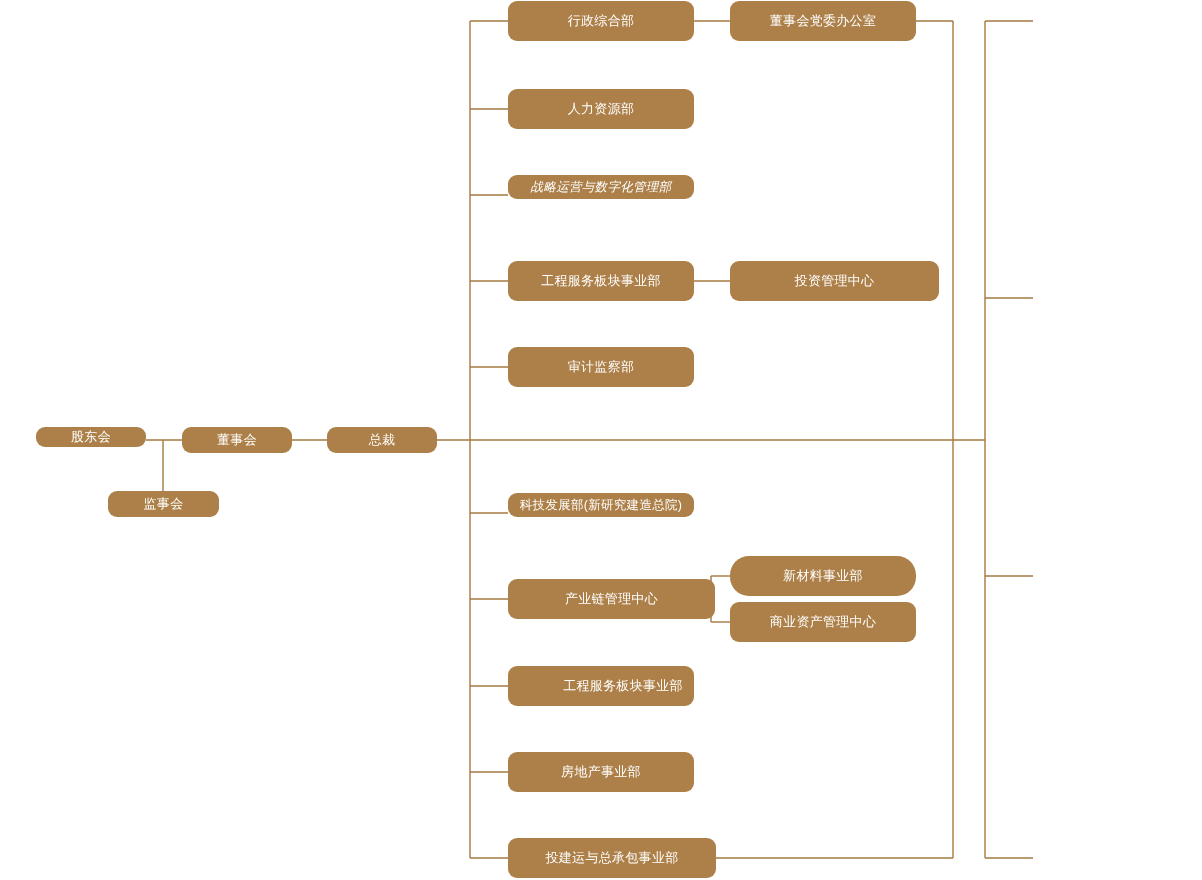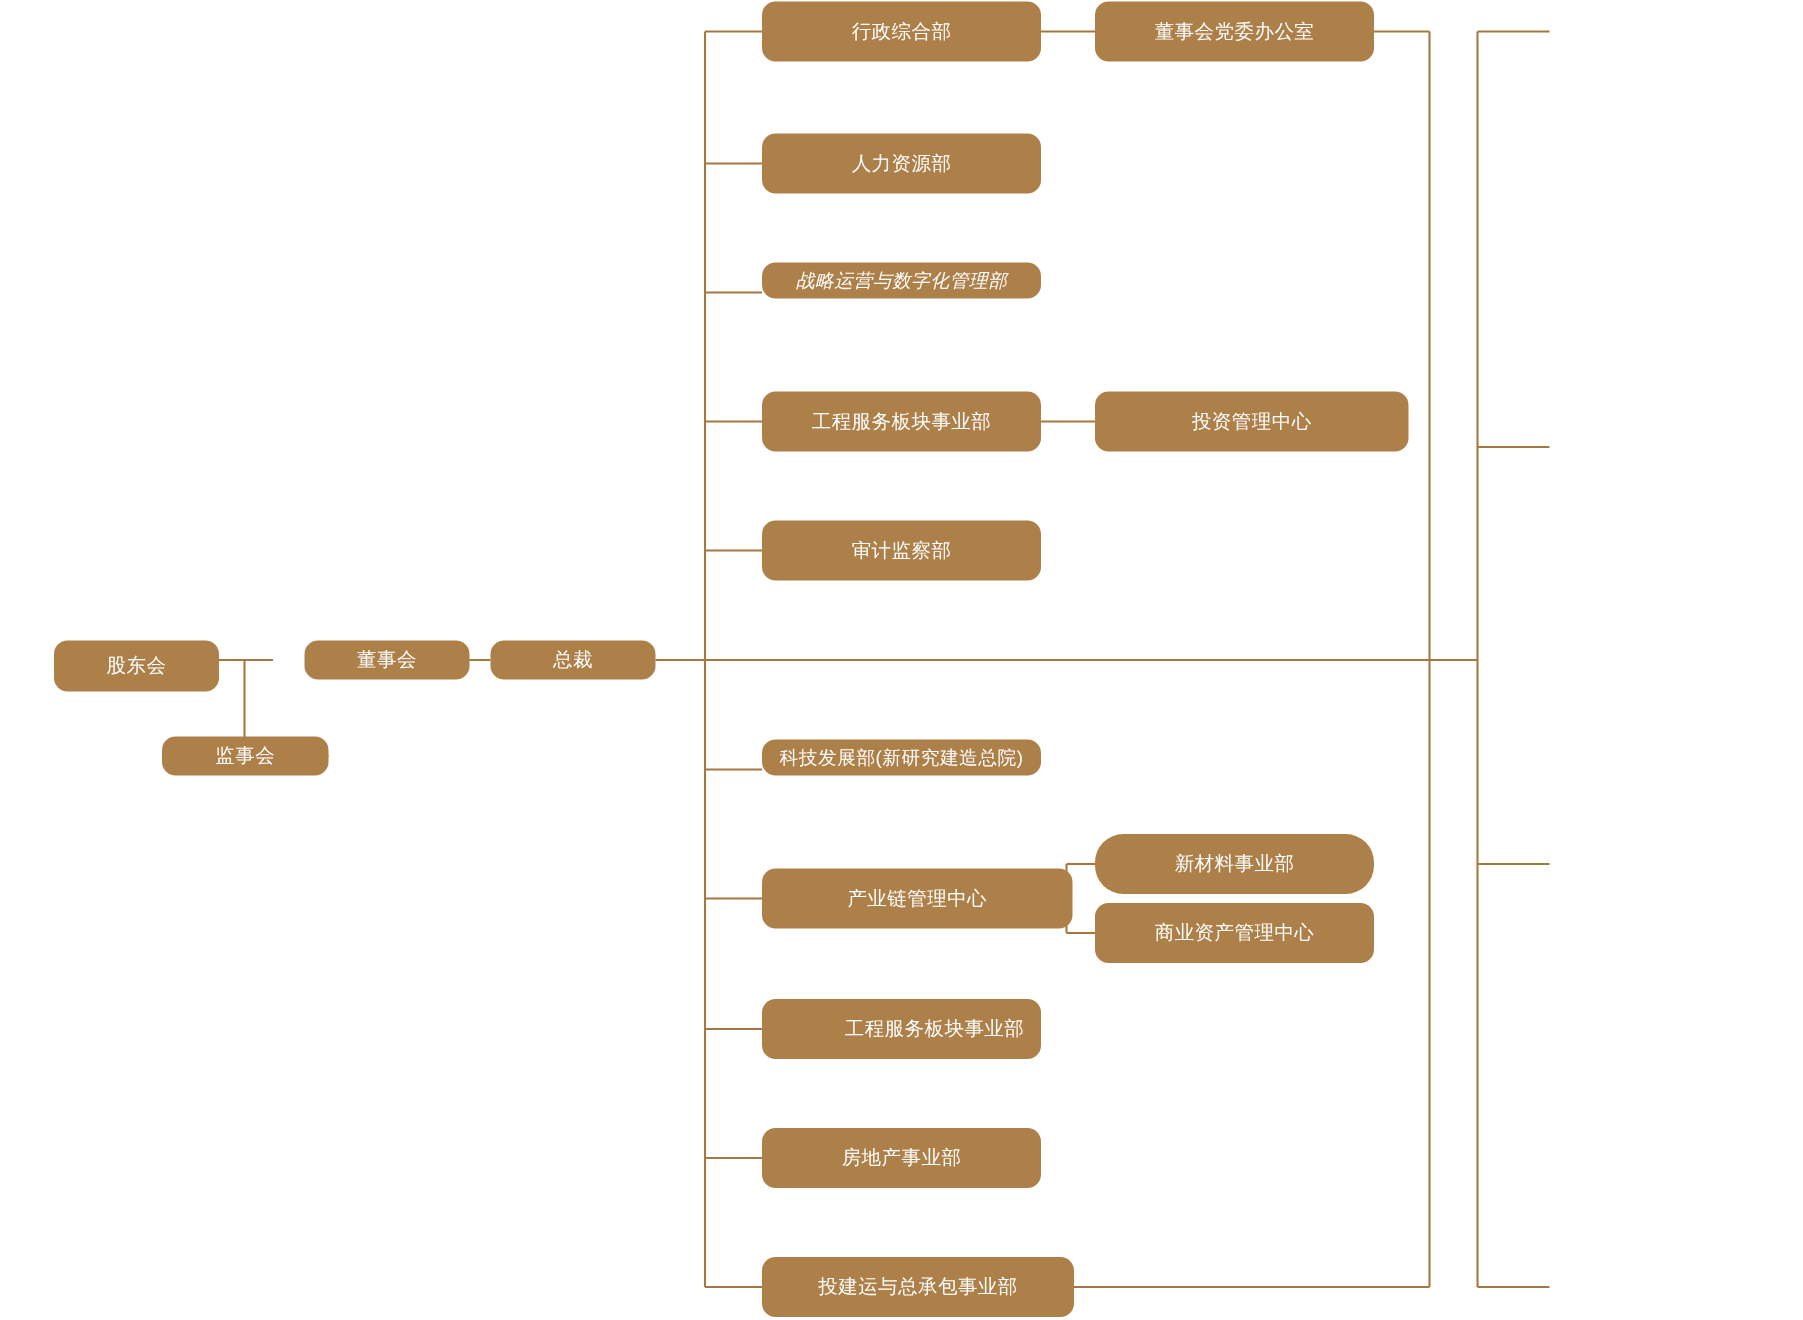--- a/index.html
+++ b/index.html
@@ -95,22 +95,22 @@
     <line x1="953" y1="21" x2="953" y2="858"></line>
     <line x1="694" y1="858" x2="953" y2="858"></line>
 
     <line x1="985" y1="21" x2="1033" y2="21"></line>
     <line x1="985" y1="21" x2="985" y2="858"></line>
     <line x1="985" y1="298" x2="1033" y2="298"></line>
     <line x1="985" y1="576" x2="1033" y2="576"></line>
     <line x1="985" y1="858" x2="1033" y2="858"></line>
   </svg>
 
-  <div class="node" style="left:36px;  top:427px; width:110px; height:34px;">股东会</div>
-  <div class="node" style="left:182px; top:427px; width:110px; height:26px;margin-left:21px;">董事会</div>
+  <div class="node" style="left:36px;  top:427px; width:110px; height:20px;">股东会</div>
+  <div class="node" style="left:182px; top:427px; width:110px; height:26px;">董事会</div>
   <div class="node" style="left:327px; top:427px; width:110px; height:26px;">总裁</div>
   <div class="node" style="left:108px; top:491px; width:111px; height:26px;">监事会</div>
 
   <div class="node" style="left:508px; top:1px;   width:186px; height:40px;">行政综合部</div>
   <div class="node" style="left:508px; top:89px;  width:186px; height:40px;">人力资源部</div>
   <div class="node small" style="left:508px; top:175px; width:186px; height:24px;font-style:italic;">战略运营与数字化管理部</div>
   <div class="node" style="left:508px; top:261px; width:186px; height:40px;">工程服务板块事业部</div>
   <div class="node" style="left:508px; top:347px; width:186px; height:40px;">审计监察部</div>
 
   <div class="node small" style="left:508px; top:493px; width:186px; height:24px;">科技发展部(新研究建造总院)</div>

